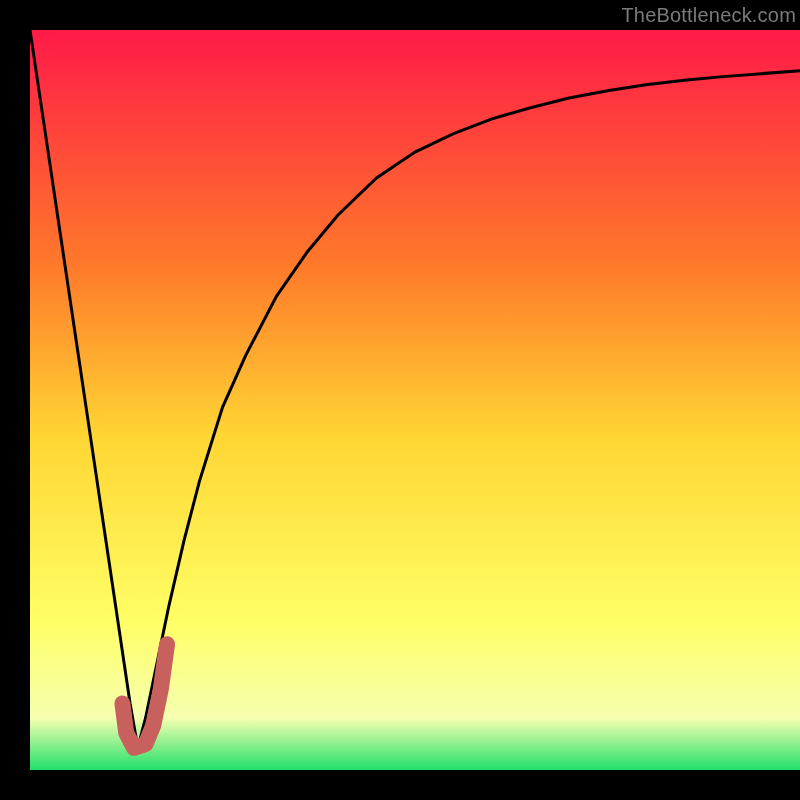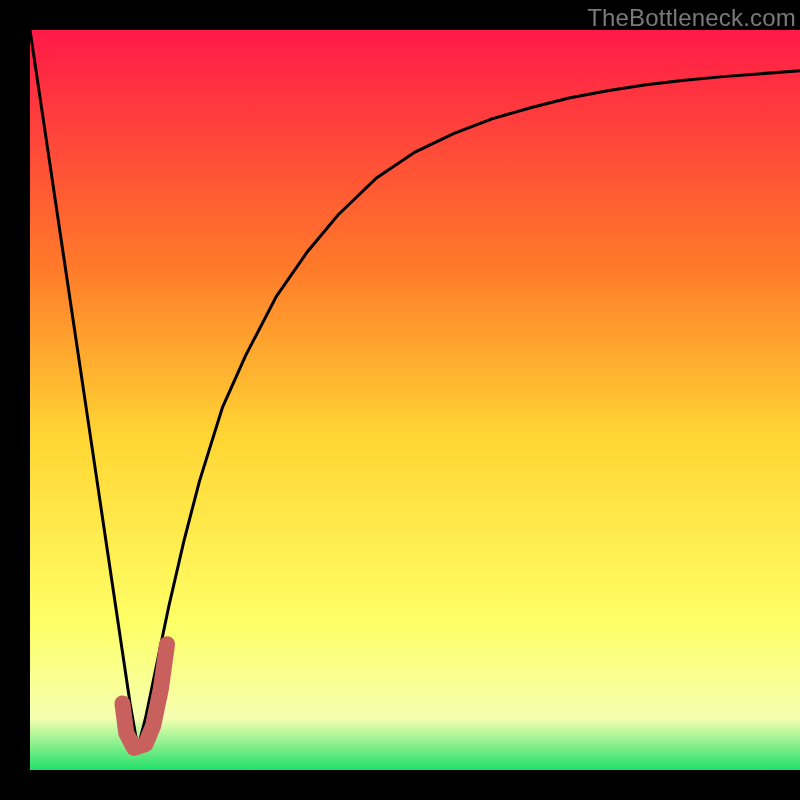--- a/index.html
+++ b/index.html
@@ -25,21 +25,21 @@
     width: 770px;
     height: 740px;
     overflow: visible;
   }
   .watermark {
     position: absolute;
     top: 4px;
     right: 4px;
     color: #7a7a7a;
     font-family: Arial, Helvetica, sans-serif;
-    font-size: 24px;
+    font-size: 20px;
     font-weight: 500;
     letter-spacing: 0.2px;
     user-select: none;
   }
 </style>
 </head>
 <body>
 
 <div class="frame">
 

